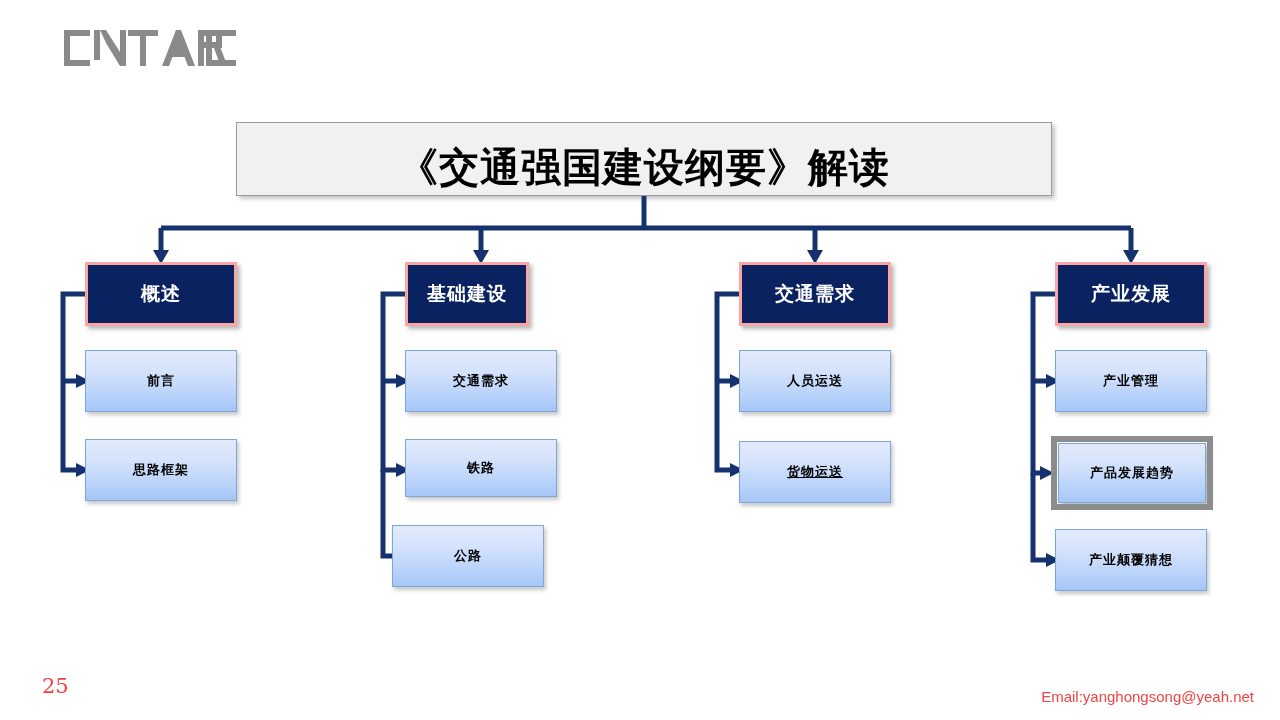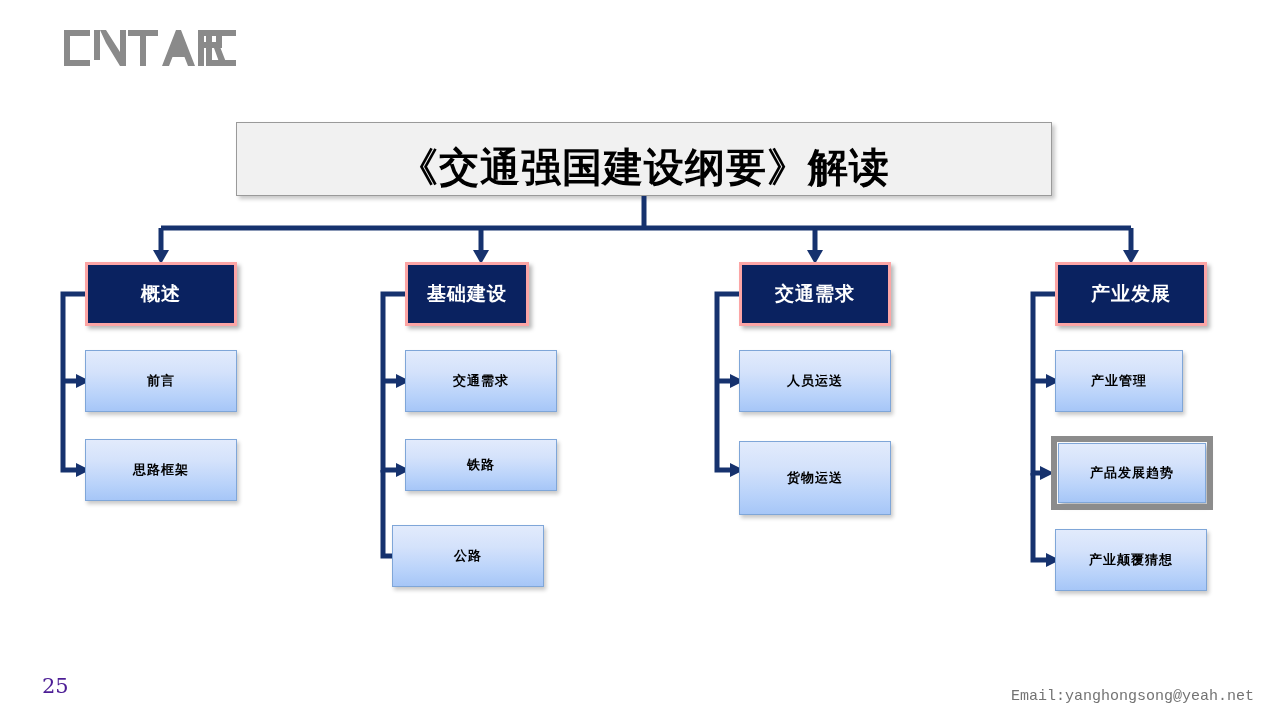--- a/index.html
+++ b/index.html
@@ -102,29 +102,29 @@
 
   .node .label { display:block; padding: 0 4px; }
 
   
   #page-number {
     position: absolute;
     left: 42px;
     top: 674px;
     font-family: "DejaVu Serif", "Liberation Serif", serif;
     font-size: 21px;
-    color: #4c1d95;
+    color: #ef4444;
   }
   #email-note {
     position: absolute;
     right: 26px;
     top: 688px;
-    font-family: Liberation Mono, monospace;
+    font-family: Liberation Sans, sans-serif;
     font-size: 15px;
-    color: #737373;
+    color: #ef4444;
     letter-spacing: 0px;
     white-space: nowrap;
   }
 </style>
 </head>
 <body>
 
 <div id="slide">
 
   <div id="logo">
@@ -237,45 +237,45 @@
     </div>
   </div>
 
   <div class="col">
     <div class="node header" style="left:405px; top:262px; width:124px; height:64px;">
       <span class="label">基础建设</span>
     </div>
     <div class="node child" style="left:405px; top:350px; width:152px; height:62px;">
       <span class="label">交通需求</span>
     </div>
-    <div class="node child" style="left:405px; top:439px; width:152px; height:52px;">
+    <div class="node child" style="left:405px; top:439px; width:152px; height:58px;">
       <span class="label">铁路</span>
     </div>
     <div class="node child" style="left:392px; top:525px; width:152px; height:62px;">
       <span class="label">公路</span>
     </div>
   </div>
 
   <div class="col">
     <div class="node header" style="left:739px; top:262px; width:152px; height:64px;text-align:right;">
       <span class="label">交通需求</span>
     </div>
     <div class="node child" style="left:739px; top:350px; width:152px; height:62px;">
       <span class="label">人员运送</span>
     </div>
-    <div class="node child" style="left:739px; top:441px; width:152px; height:74px;">
+    <div class="node child" style="left:739px; top:441px; width:152px; height:62px;text-decoration:underline;">
       <span class="label">货物运送</span>
     </div>
   </div>
 
   <div class="col">
     <div class="node header" style="left:1055px; top:262px; width:152px; height:64px;">
       <span class="label">产业发展</span>
     </div>
-    <div class="node child" style="left:1055px; top:350px; width:128px; height:62px;">
+    <div class="node child" style="left:1055px; top:350px; width:152px; height:62px;">
       <span class="label">产业管理</span>
     </div>
     <div class="node child highlighted" style="left:1058px; top:443px; width:148px; height:60px;">
       <span class="label">产品发展趋势</span>
     </div>
     <div class="node child" style="left:1055px; top:529px; width:152px; height:62px;">
       <span class="label">产业颠覆猜想</span>
     </div>
   </div>
 

